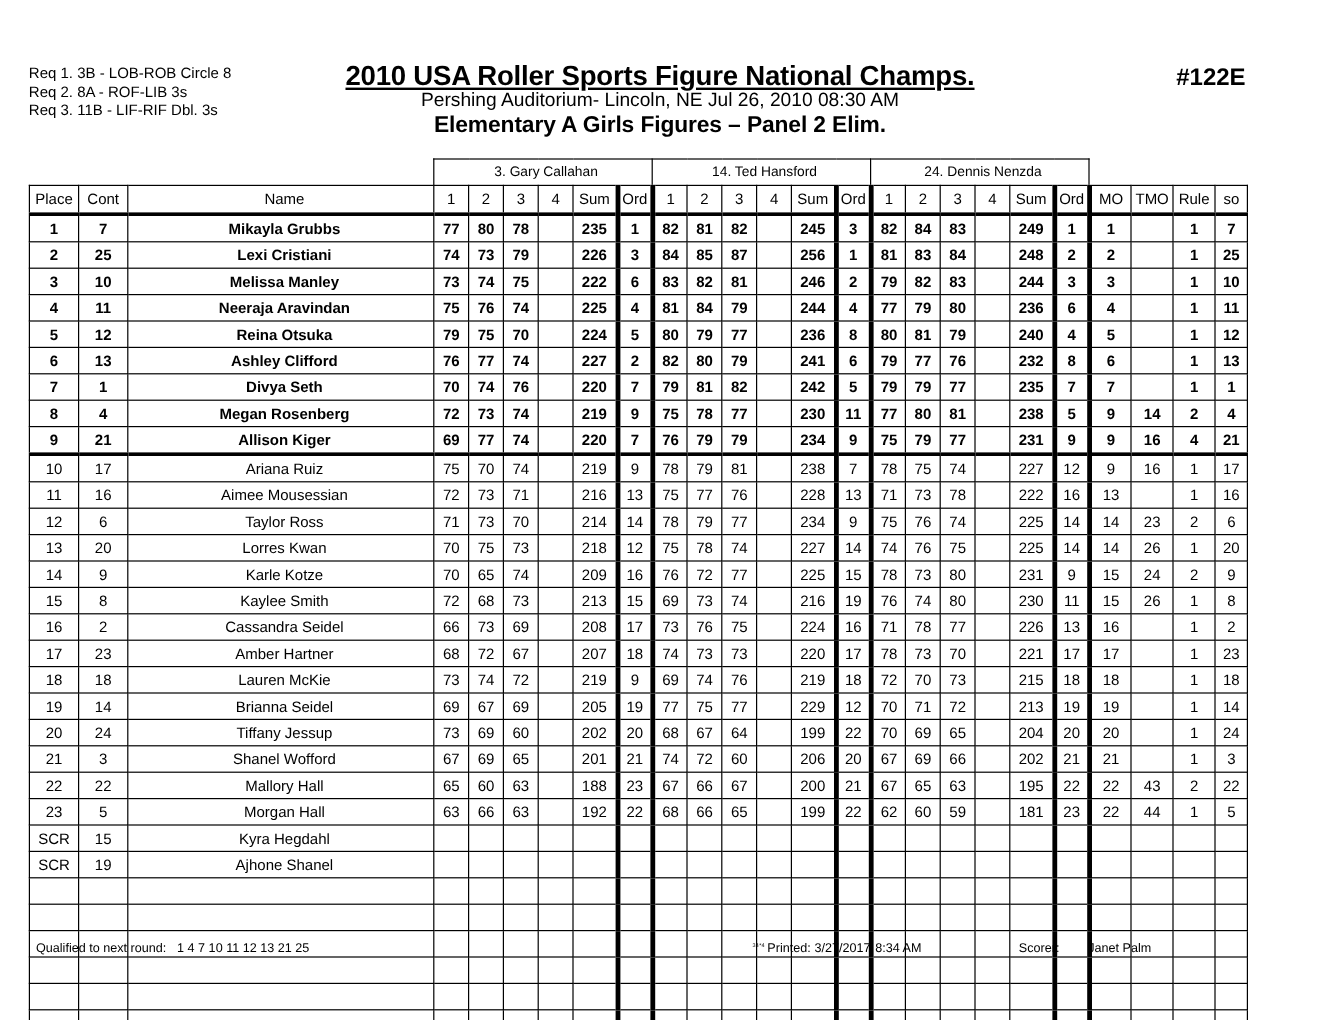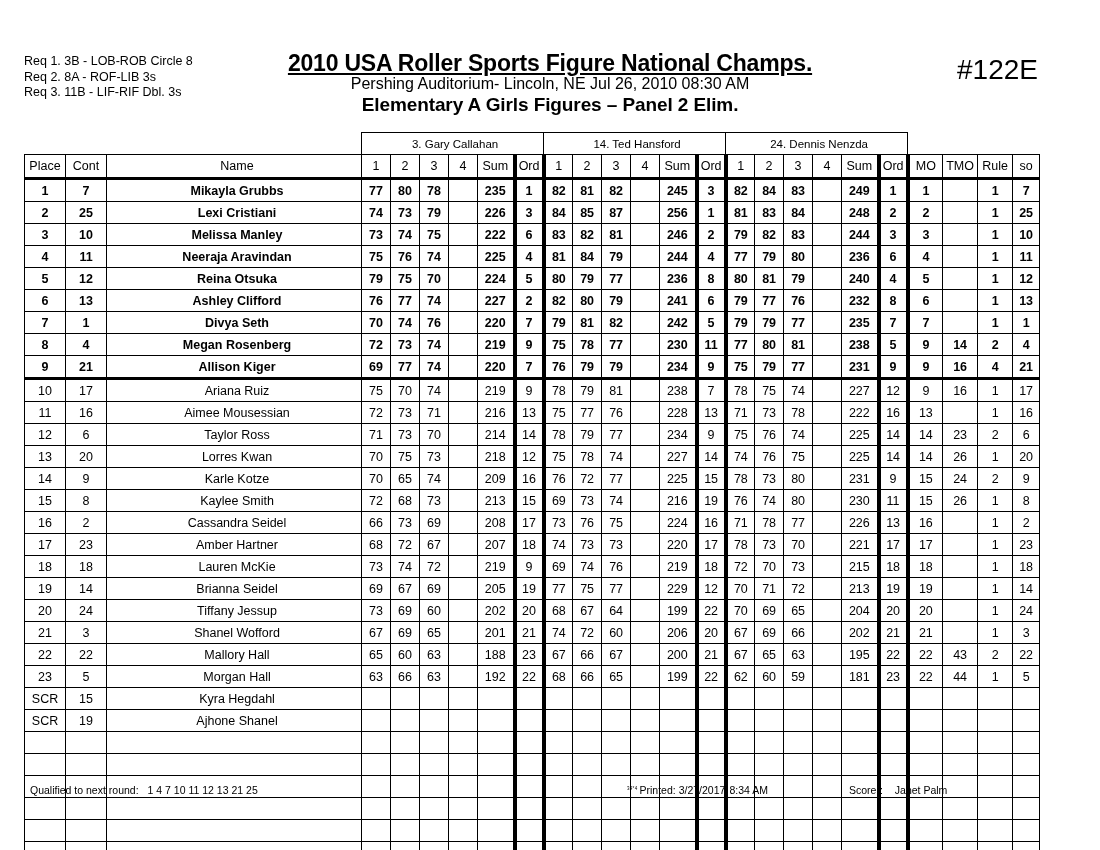--- a/index.html
+++ b/index.html
@@ -59,22 +59,22 @@
   }
   .title-sub {
     font-size: 14.5px;
     font-weight: normal;
     line-height: 21px;
   }
   #event-number {
     position: absolute;
     right: 62px;
     top: 22px;
-    font-size: 28px;
-    font-weight: normal;
+    font-size: 20px;
+    font-weight: bold;
   }
 
   
   #sheet {
     position: absolute;
     left: 24px;
     top: 132px;
     width: 1012px;
   }
   table.grid {
@@ -147,21 +147,21 @@
     margin-right: 2px;
   }
   #printed .plabel { margin-right: 3px; }
   #printed .pdate { margin-right: 4px; text-align: center; }
   #scorer {
     position: absolute;
     left: 825px;
     top: 0;
     white-space: nowrap;
   }
-  #scorer .slabel { margin-right: 12px; }
+  #scorer .slabel { margin-right: 24px; }
 </style>
 </head>
 <body>
 
 <div id="header">
 
   <div id="req-block">
     <div>Req  1.  3B - LOB-ROB Circle 8</div>
     <div>Req  2.  8A - ROF-LIB 3s</div>
     <div>Req  3.  11B - LIF-RIF Dbl. 3s</div>

